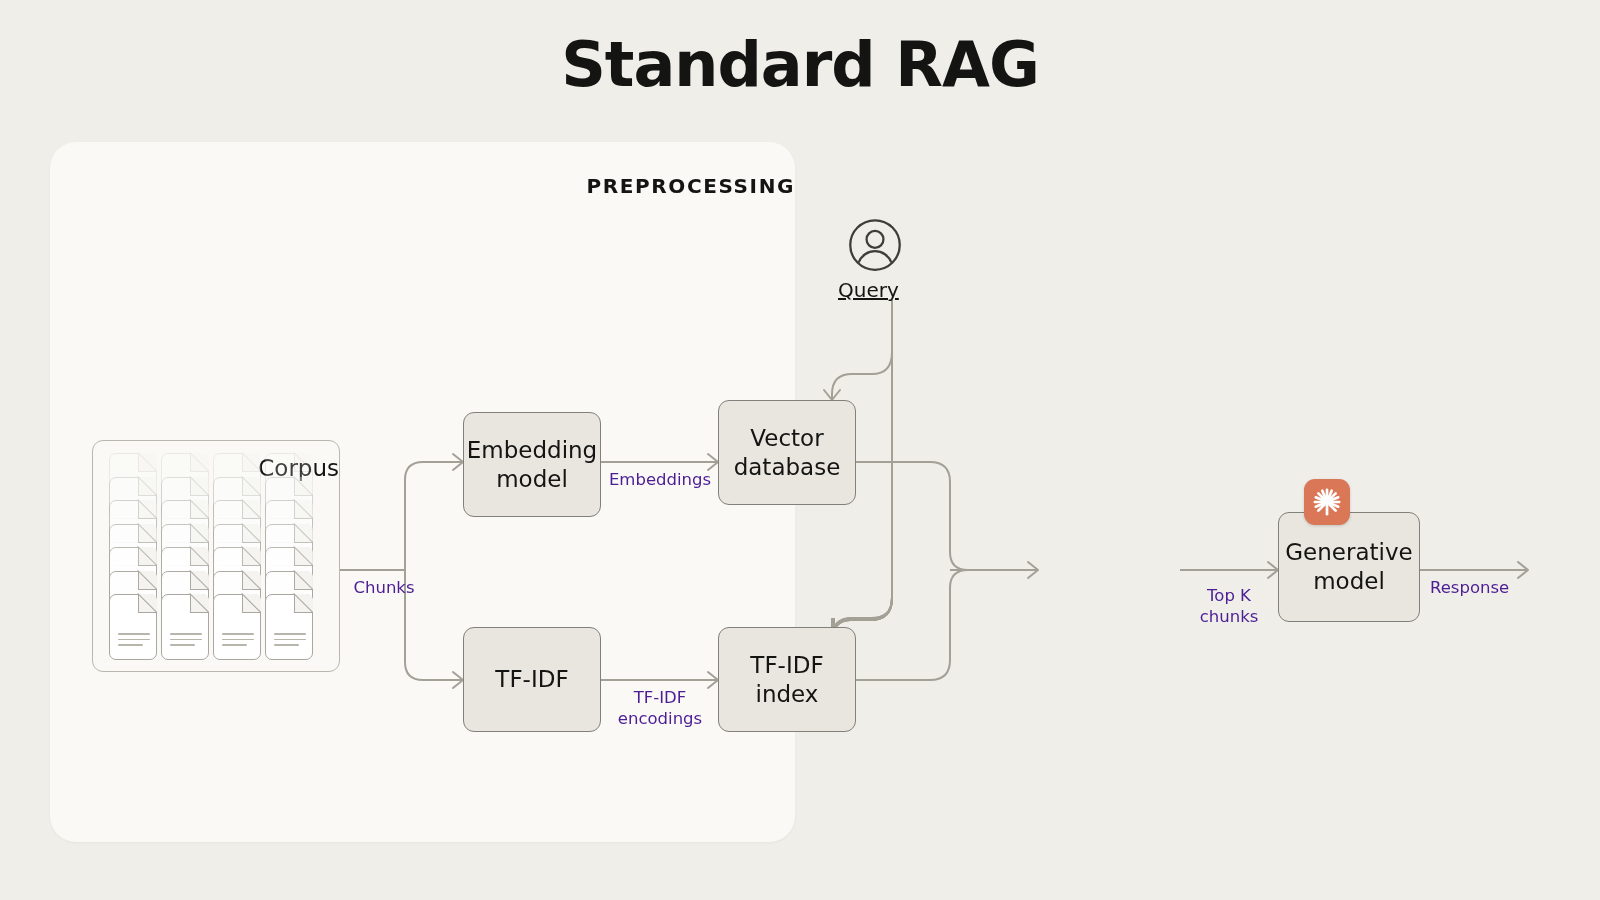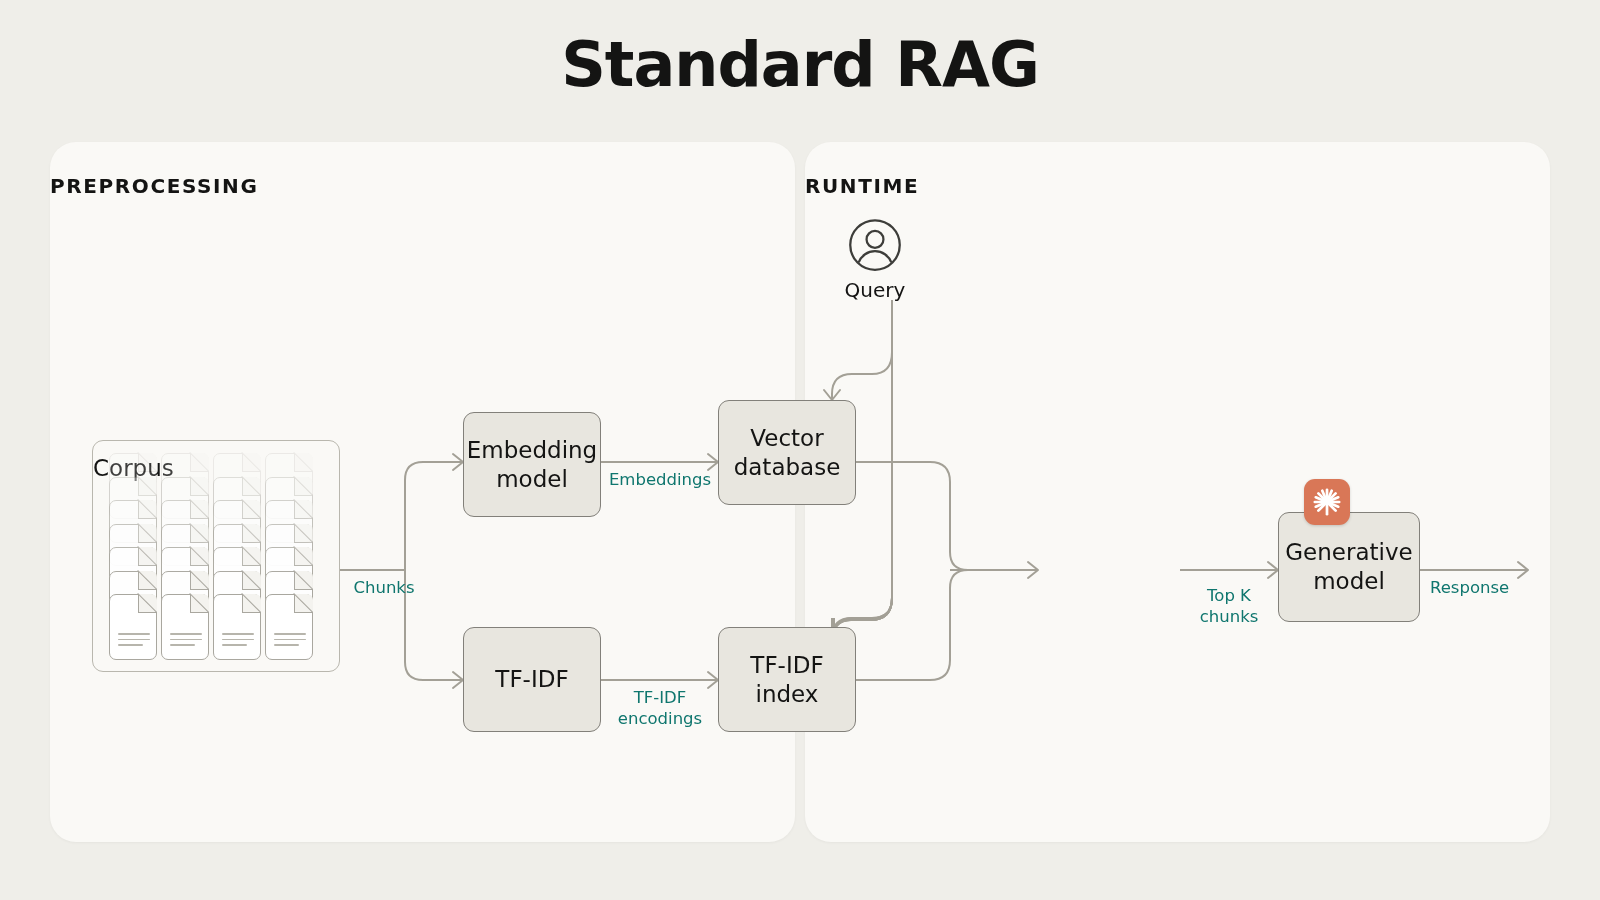--- a/index.html
+++ b/index.html
@@ -25,35 +25,35 @@
     position: absolute;
     background: #faf9f6;
     border-radius: 26px;
     box-shadow: 0 1px 3px rgba(0,0,0,0.045);
   }
   #panel-pre  { left: 50px;  top: 142px; width: 745px; height: 700px; }
   #panel-run  { left: 805px; top: 142px; width: 745px; height: 700px; }
 
   .panel-title {
     position: absolute; top: 32px; width: 100%;
-    text-align: left;
+    text-align: right;
     font-size: 20px; font-weight: 700; letter-spacing: 1.6px;
     color: #141413;
   }
 
   
   #wires { position: absolute; left: 0; top: 0; width: 1600px; height: 900px; }
   .wire { fill: none; stroke: #a3a096; stroke-width: 2; }
   .arrowhead { fill: none; stroke: #a3a096; stroke-width: 2;
                stroke-linecap: round; stroke-linejoin: round; }
 
   
   .edge-label {
     position: absolute;
-    font-size: 16.5px; color: #0f766e;
+    font-size: 16.5px; color: #4c1d95;
     text-align: center; line-height: 1.25;
     white-space: pre-line;
   }
 
   
   .node {
     position: absolute;
     background: #e8e6df;
     border: 1.6px solid #82807a;
     border-radius: 11px;
@@ -64,21 +64,21 @@
   }
 
   
   #corpus-box {
     position: absolute; left: 92px; top: 440px; width: 248px; height: 232px;
     border: 1.6px solid #b9b7ae; border-radius: 11px;
     background: transparent;
   }
   #corpus-label {
     position: absolute; left: 0; top: 14px; width: 100%;
-    text-align: left; font-size: 23px; color: #141413;
+    text-align: right; font-size: 23px; color: #141413;
   }
   .doc-stack { position: absolute; width: 48px; height: 208px; top: 12px; }
   .doc {
     position: absolute; left: 0; width: 48px; height: 66px;
     background: #ffffff;
     border: 1px solid #a9a79f;
     border-radius: 7px;
   }
   .doc .fold {
     position: absolute; right: -1px; top: -1px;
@@ -99,45 +99,42 @@
     border-radius: 1px; margin-bottom: 4px;
   }
   .doc .lines i:nth-child(1) { width: 100%; }
   .doc .lines i:nth-child(2) { width: 100%; }
   .doc .lines i:nth-child(3) { width: 78%; }
 
   
   #query-group { position: absolute; left: 838px; top: 218px; width: 74px; }
   #query-icon  { width: 54px; height: 54px; margin: 0 auto; display: block; }
   #query-label {
-    margin-top: 6px; text-align: center;
-    font-size: 20px; color: #141413;
+    margin-top: 6px; text-align: left;
+    font-size: 20px; color: #141413; text-decoration: underline;
   }
 
   
   #gen-badge {
     position: absolute; left: 1304px; top: 479px;
     width: 46px; height: 46px;
     background: #d97757; border-radius: 11px;
     display: flex; align-items: center; justify-content: center;
     box-shadow: 0 1px 3px rgba(0,0,0,0.16);
   }
 </style>
 </head>
 <body>
 
 <div id="stage">
 
   <div id="title">Standard RAG</div>
 
   <div class="panel" id="panel-pre">
     <div class="panel-title">PREPROCESSING</div>
-  </div>
-  <div class="panel" id="panel-run">
-    <div class="panel-title">RUNTIME</div>
   </div>
 
   <svg id="wires">
 
     <path class="wire" d="M 340 570 L 405 570"></path>
 
     <path class="wire" d="M 405 570 L 405 480 Q 405 462 423 462 L 463 462"></path>
     <path class="arrowhead" d="M 453 454 L 463 462 L 453 470"></path>
 
     <path class="wire" d="M 405 570 L 405 662 Q 405 680 423 680 L 463 680"></path>

